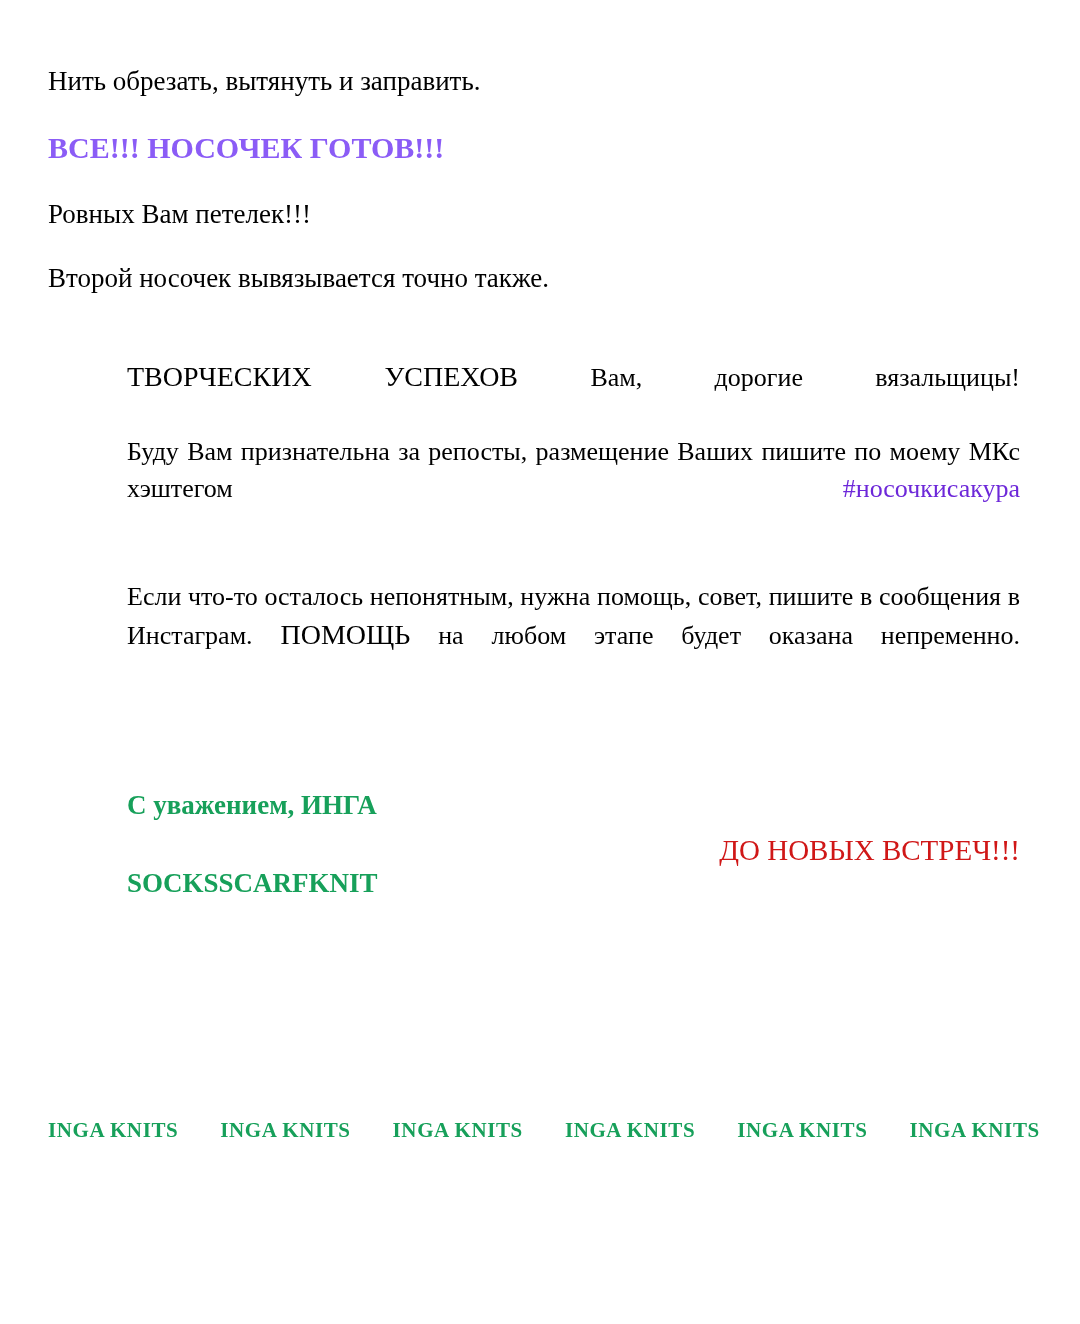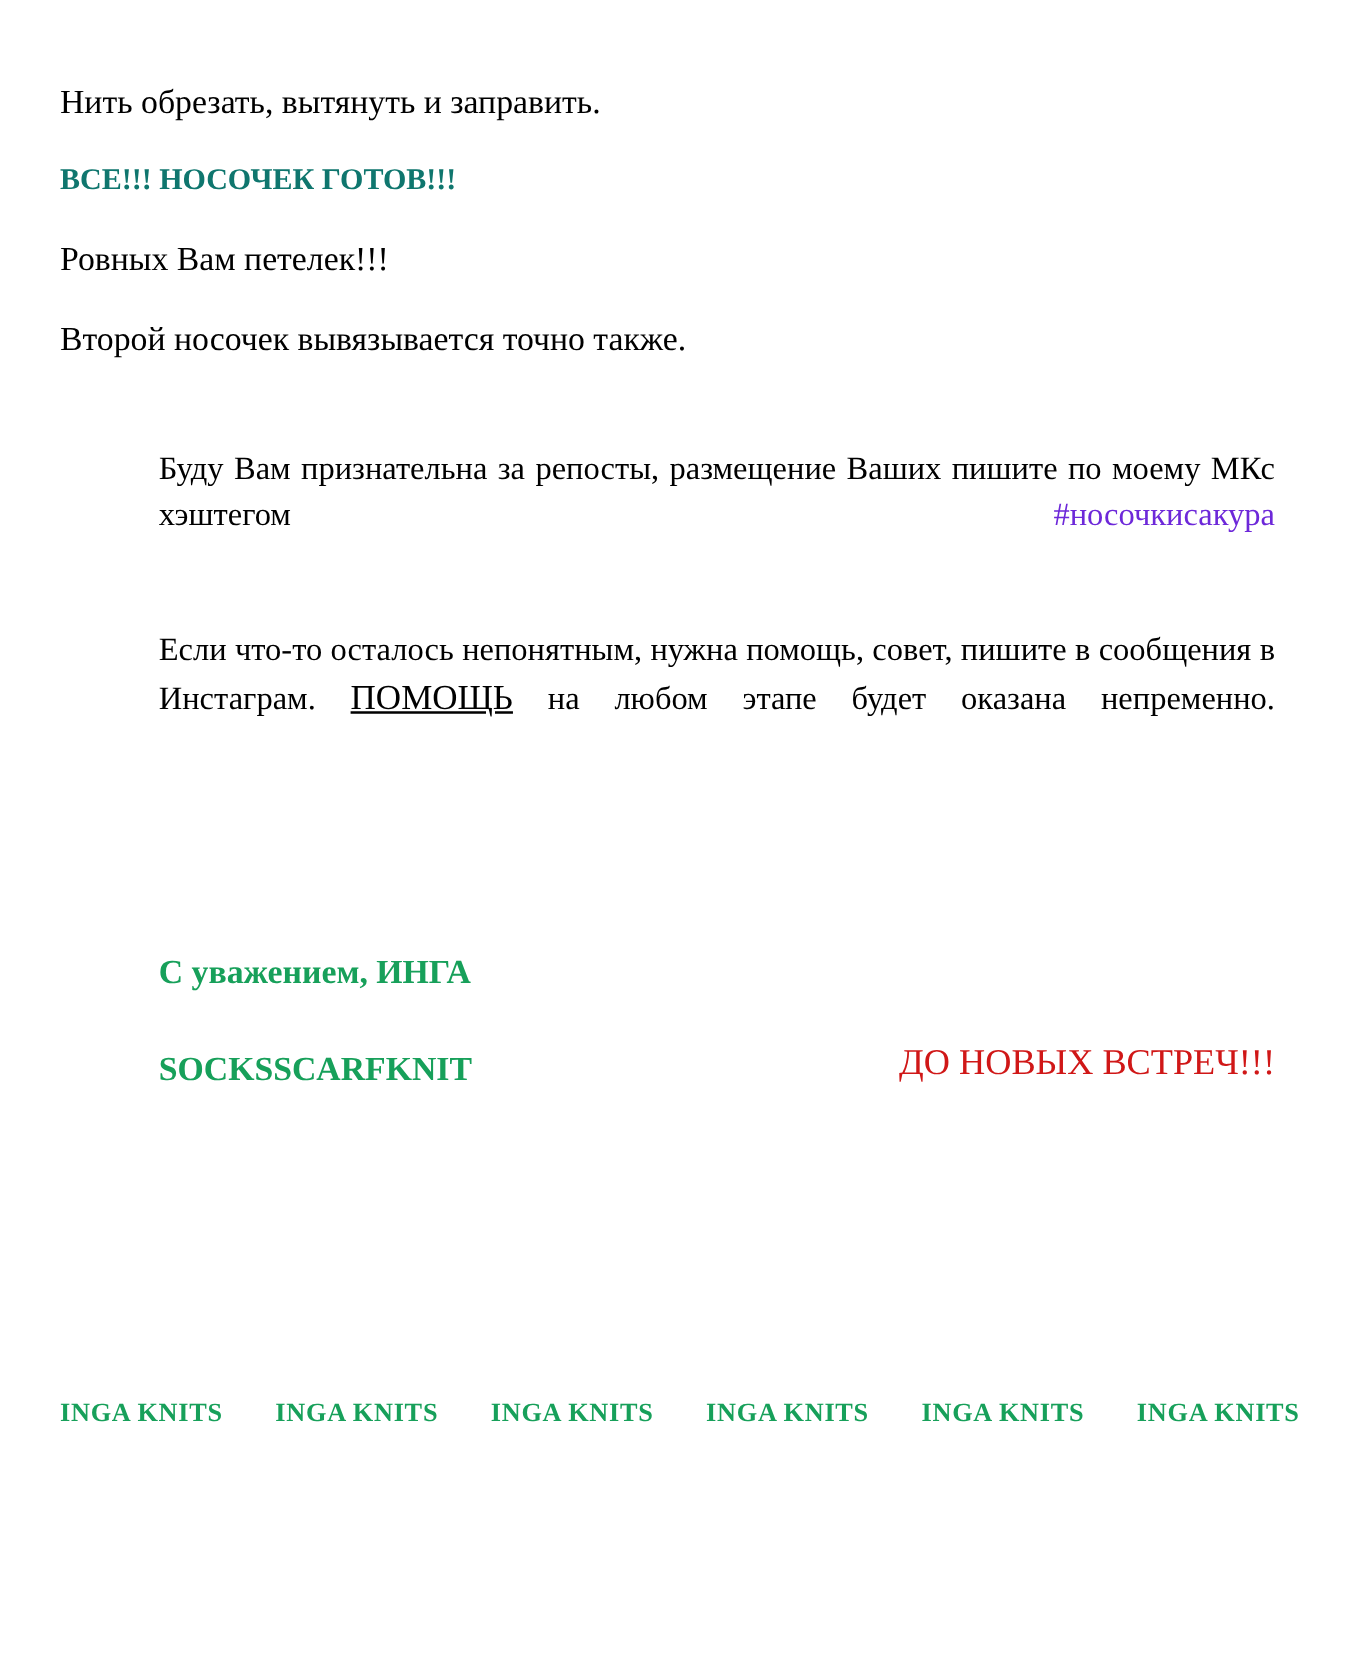--- a/index.html
+++ b/index.html
@@ -35,24 +35,24 @@
 
   .line-plain {
     font-size: 27px;
     line-height: 1.18;
     color: #000000;
     margin: 0 0 32px 0;
     white-space: nowrap;
   }
 
   .line-heading {
-    font-size: 24px;
+    font-size: 30px;
     font-weight: bold;
     line-height: 1.18;
-    color: #0f766e;
+    color: #8b5cf6;
     margin: 0 0 34px 0;
     white-space: nowrap;
   }
 
   
   .indent-block {
     position: absolute;
     left: 127px;
     top: 357px;
     width: 893px;
@@ -74,40 +74,39 @@
     display: inline-block;
     width: 100%;
   }
 
   .lead {
     font-size: 28px;
   }
 
   .big-word {
     font-size: 28px;
-    text-decoration: underline;
   }
 
   .hashtag {
     color: #6d28d9;
   }
   .spacer-md { height: 34px; }
 
   .contacts-label {
     margin: 0;
     font-size: 28px;
     line-height: 1.42;
     color: #000000;
   }
 
   
   .signature {
     position: absolute;
     left: 127px;
-    top: 719px;
+    top: 747px;
     font-size: 27px;
     font-weight: bold;
     line-height: 1.45;
     color: #17a05a;
     white-space: pre-line;
   }
   .sig-line {
     display: block;
     white-space: nowrap;
   }
@@ -155,20 +154,23 @@
 
     <p class="line-heading">ВСЕ!!! НОСОЧЕК ГОТОВ!!!</p>
 
     <p class="line-plain">Ровных Вам петелек!!!</p>
 
     <p class="line-plain">Второй носочек вывязывается точно также.</p>
   </div>
 
   <div class="indent-block">
 
+    <p class="para justified-full">
+      <span class="lead">ТВОРЧЕСКИХ УСПЕХОВ</span><span> Вам, дорогие вязальщицы!</span>
+    </p>
 
     <p class="para justified-full">
       <span>Буду Вам признательна за репосты, размещение Ваших пишите по моему МКс хэштегом </span><span class="hashtag">#носочкисакура</span>
     </p>
 
     <div class="spacer-md"></div>
 
 
     <p class="para justified-full">
       <span>Если что-то осталось непонятным, нужна помощь, совет, пишите в сообщения в Инстаграм. </span><span class="big-word">ПОМОЩЬ</span><span> на любом этапе будет оказана непременно.</span>

